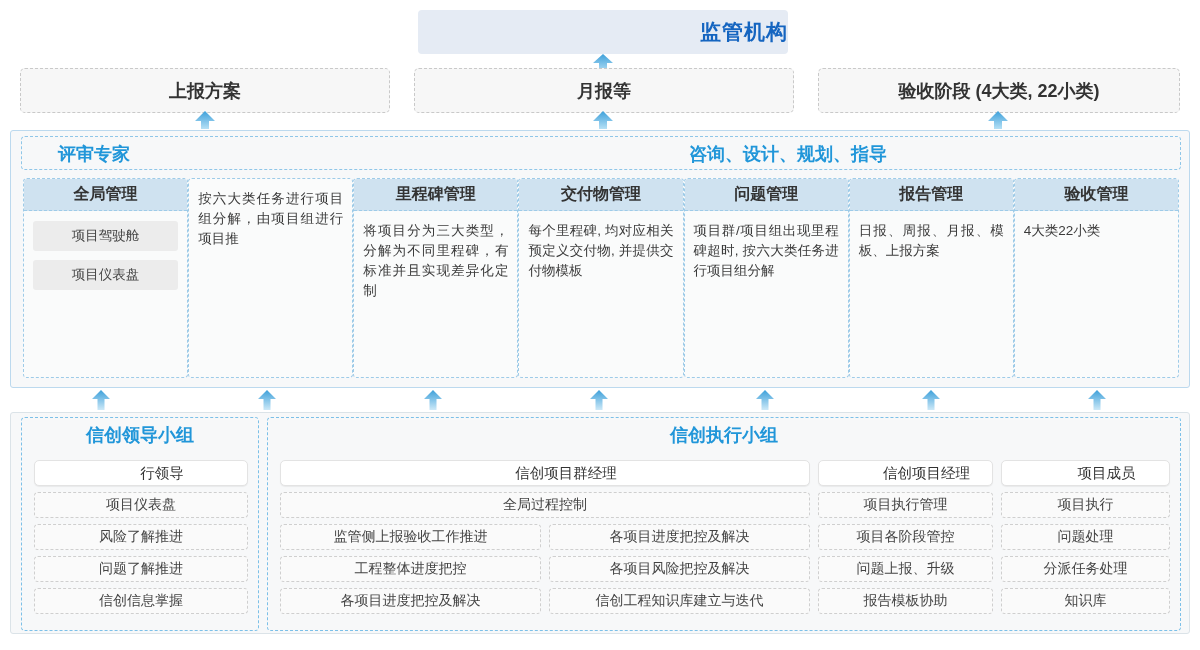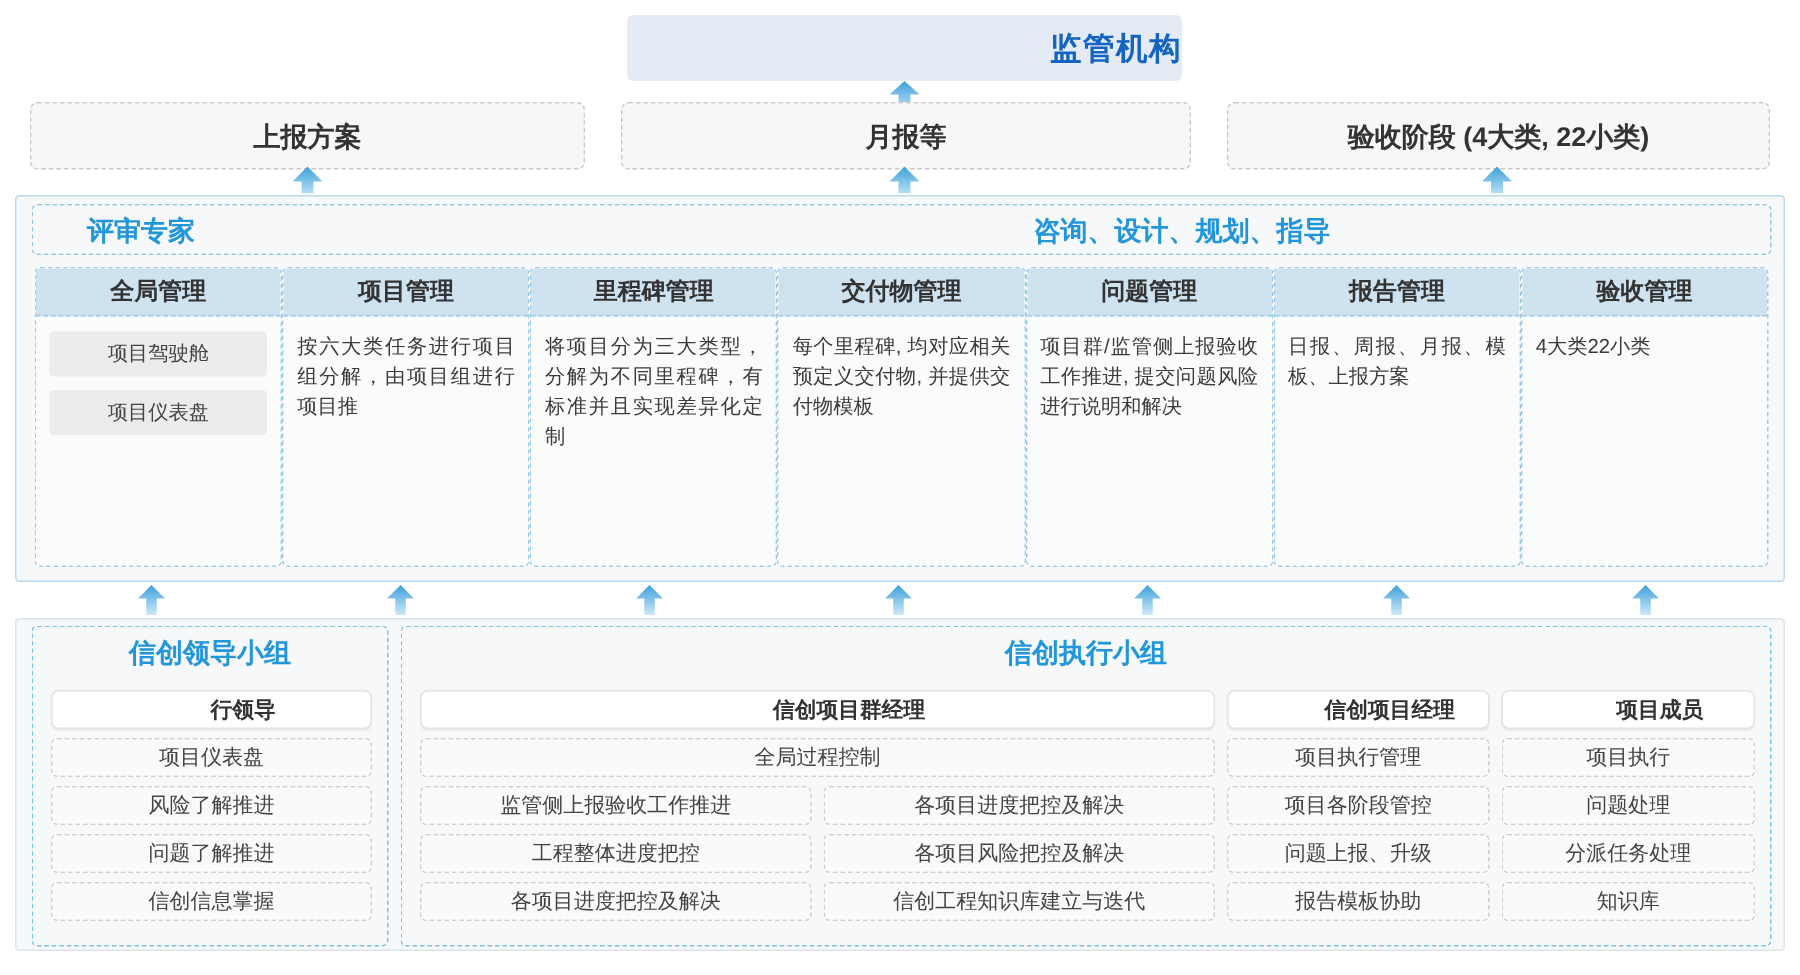--- a/index.html
+++ b/index.html
@@ -108,21 +108,21 @@
     font-size:18px;
   }
   #group-right .group-title{left:0;}
 
   .role-col{
     position:absolute;top:42px;
   }
   .role-head{
     background:#ffffff;border:1px solid #e3e3e3;border-radius:5px;
     height:26px;display:flex;align-items:center;justify-content:center;
-    font-size:14.5px;font-weight:bold;color:#333;
+    font-size:14.5px;font-weight:normal;color:#333;
     box-shadow:0 1px 1px rgba(0,0,0,.06);
     box-sizing:border-box;
     padding-left:42px;
   }
   .role-item{
     border:1px dashed #cfcfcf;border-radius:4px;background:#fafafa;
     height:26px;margin-top:6px;
     display:flex;align-items:center;justify-content:center;
     font-size:14px;color:#444;
     box-sizing:border-box;
@@ -197,21 +197,20 @@
 
     <div class="col">
       <div class="col-head">全局管理</div>
       <div class="col-body">
         <div class="pill">项目驾驶舱</div>
         <div class="pill">项目仪表盘</div>
       </div>
     </div>
 
     <div class="col">
-      <div class="col-head">项目管理</div>
       <div class="col-body">
         <div class="col-desc">按六大类任务进行项目组分解，由项目组进行项目推</div>
       </div>
     </div>
 
     <div class="col">
       <div class="col-head">里程碑管理</div>
       <div class="col-body">
         <div class="col-desc">将项目分为三大类型，分解为不同里程碑，有标准并且实现差异化定制</div>
       </div>
@@ -220,21 +219,21 @@
     <div class="col">
       <div class="col-head">交付物管理</div>
       <div class="col-body">
         <div class="col-desc">每个里程碑, 均对应相关预定义交付物, 并提供交付物模板</div>
       </div>
     </div>
 
     <div class="col">
       <div class="col-head">问题管理</div>
       <div class="col-body">
-        <div class="col-desc">项目群/监管侧上报验收工作推进, 提交问题风险进行说明和解决</div>
+        <div class="col-desc">项目群/项目组出现里程碑超时, 按六大类任务进行项目组分解</div>
       </div>
     </div>
 
     <div class="col">
       <div class="col-head">报告管理</div>
       <div class="col-body">
         <div class="col-desc">日报、周报、月报、模板、上报方案</div>
       </div>
     </div>
 

